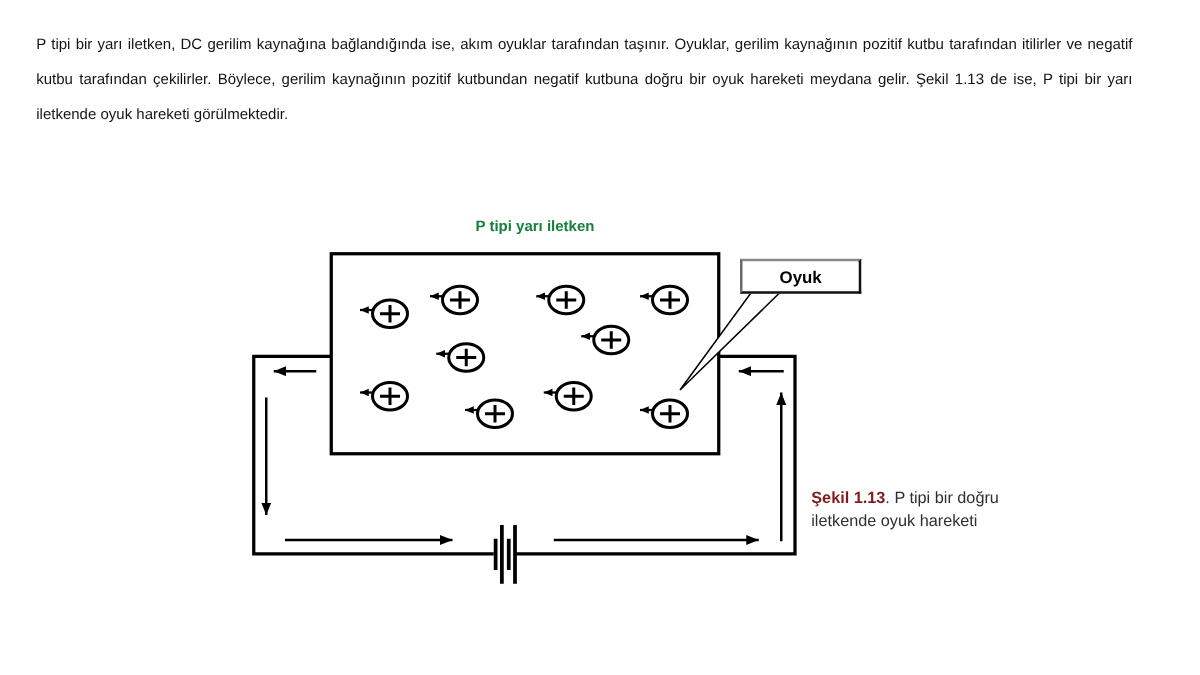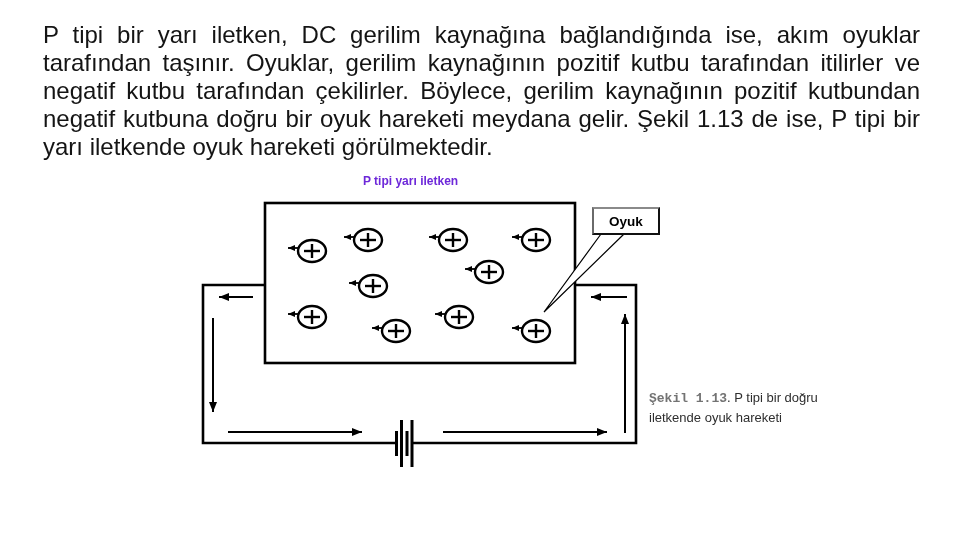--- a/index.html
+++ b/index.html
@@ -2,39 +2,39 @@
 <html><head>
 <meta charset="utf-8">
 <style>
   html,body{margin:0;padding:0;}
   body{
     width:960px;height:540px;background:#ffffff;overflow:hidden;position:relative;
     font-family:"Liberation Sans",sans-serif;
   }
   .slide{position:absolute;left:0;top:0;width:960px;height:540px;background:#ffffff;}
   .para{
-    position:absolute;left:43px;top:21px;width:877px;margin:0;
-    font-size:24px;line-height:28px;text-align:justify;color:#141414;
+    position:absolute;left:29px;top:21px;width:877px;margin:0;
+    font-size:12px;line-height:28px;text-align:justify;color:#141414;
   }
   .diagram-svg{position:absolute;left:0;top:0;}
   .dtitle{
-    position:absolute;left:363px;top:174px;width:130px;
-    font-size:12px;font-weight:bold;color:#6d28d9;letter-spacing:0px;
+    position:absolute;left:363px;top:174px;width:130px;text-align:center;
+    font-size:12px;font-weight:bold;color:#15803d;letter-spacing:0px;
   }
   .oyuk{
-    position:absolute;left:592px;top:207px;width:68px;height:28px;box-sizing:border-box;
+    position:absolute;left:592px;top:207px;width:97px;height:28px;box-sizing:border-box;
     background:#ffffff;border:2px solid #111;border-top-color:#8a8a8a;border-left-color:#6a6a6a;
     display:flex;align-items:center;justify-content:center;
     font-size:13.5px;font-weight:bold;color:#000;
   }
   .caption{
     position:absolute;left:649px;top:388px;width:172px;
     font-size:13px;line-height:19px;color:#2e2e2e;
   }
-  .cap-b{font-weight:bold;color:#737373;font-family:Liberation Mono, monospace;}
+  .cap-b{font-weight:bold;color:#7f1d1d;}
 </style>
 </head>
 <body>
 
 <div class="slide">
 
   <p class="para">P tipi bir yarı iletken, DC gerilim kaynağına bağlandığında ise, akım oyuklar tarafından taşınır. Oyuklar, gerilim kaynağının pozitif kutbu tarafından itilirler ve negatif kutbu tarafından çekilirler. Böylece, gerilim kaynağının pozitif kutbundan negatif kutbuna doğru bir oyuk hareketi meydana gelir. Şekil 1.13 de ise, P tipi bir yarı iletkende oyuk hareketi görülmektedir.</p>
 
   <svg class="diagram-svg" width="960" height="540" viewBox="0 0 960 540" xmlns="http://www.w3.org/2000/svg">
     <defs>

